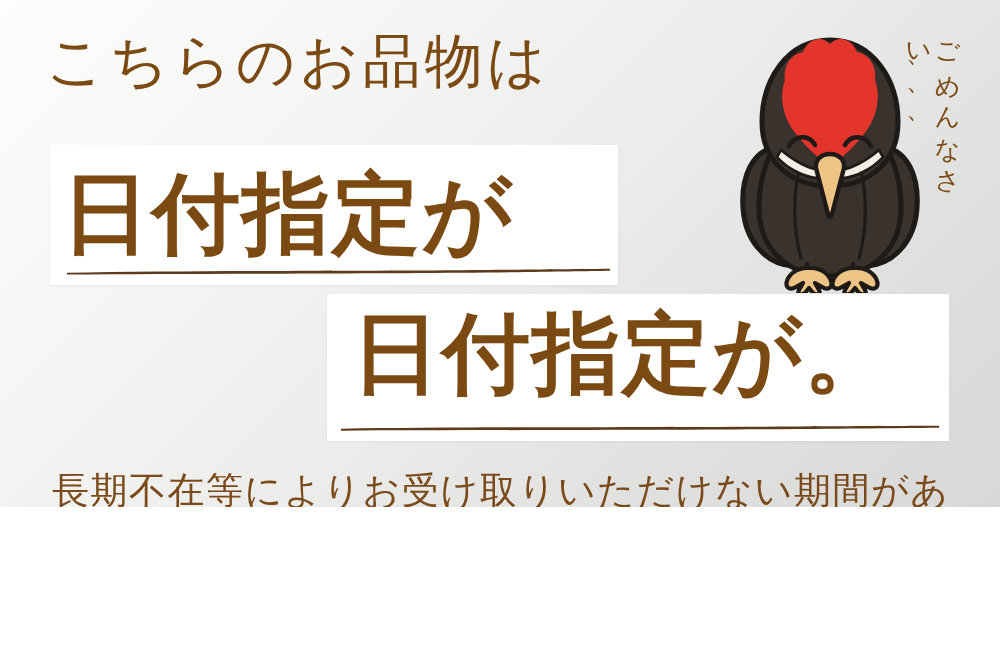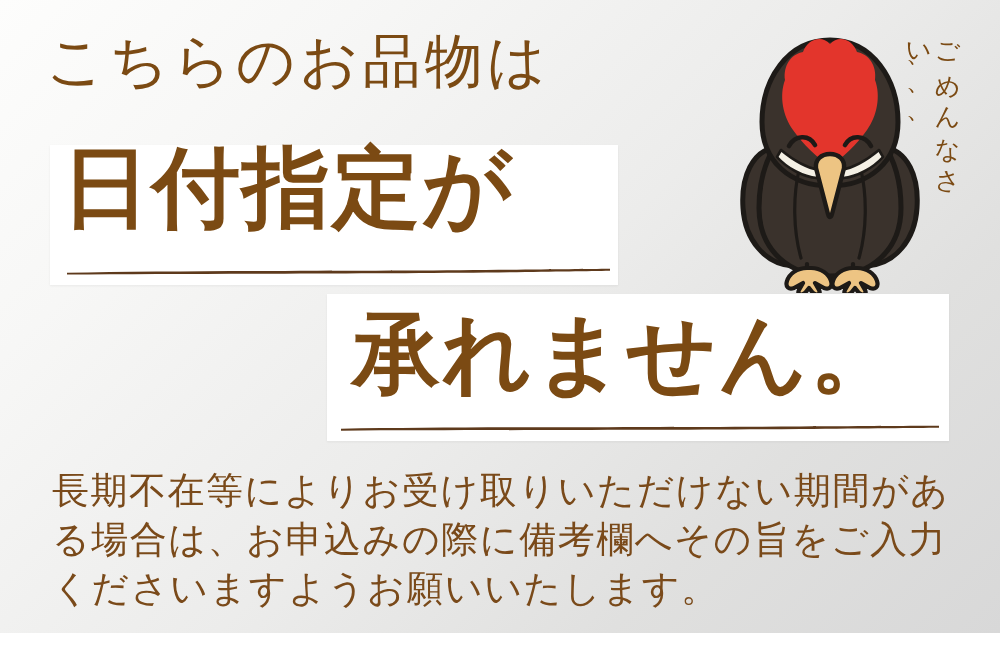--- a/index.html
+++ b/index.html
@@ -9,21 +9,21 @@
   body {
     width: 1000px;
     height: 666px;
     overflow: hidden;
     font-family: "DejaVu Sans", "Liberation Sans", sans-serif;
   }
 
   #banner {
     position: relative;
     width: 1000px;
-    height: 633px;
+    height: 507px;
     background: linear-gradient(135deg, #fdfdfc 0%, #f7f7f6 22%, #ececeb 52%, #e0e0df 76%, #d8d8d8 100%);
     overflow: hidden;
   }
 
   
   .headline-1 {
     position: absolute;
     left: 46px;
     top: 32px;
     font-size: 58px;
@@ -58,21 +58,21 @@
     color: #7b4a13;
     font-size: 88px;
     line-height: 1;
     font-weight: 700;
     white-space: nowrap;
     letter-spacing: 2px;
     font-family: "DejaVu Sans", "Liberation Sans", sans-serif;
   }
   .hl-text-1 {
     left: 62px;
-    top: 144px;
+    top: 170px;
   }
   .hl-text-2 {
     left: 352px;
     top: 310px;
   }
 
   
   .hl-underline {
     position: absolute;
     height: 7px;
@@ -139,21 +139,21 @@
 
   <div class="hl-band hl-band-1"></div>
   <div class="hl-text hl-text-1">日付指定が</div>
   <div class="hl-underline hl-underline-1">
     <svg viewBox="0 0 545 8" preserveAspectRatio="none">
       <path d="M1,5.4 C120,2.6 300,3.6 420,2.2 C480,1.5 520,1.1 544,0.8 L544,3.0 C520,3.5 480,4.2 420,5.1 C300,6.6 120,6.4 1,7.4 Z" fill="#5e3a1c"></path>
     </svg>
   </div>
 
   <div class="hl-band hl-band-2"></div>
-  <div class="hl-text hl-text-2">承れません。</div>
+  <div class="hl-text hl-text-2">日付指定が。</div>
   <div class="hl-underline hl-underline-2">
     <svg viewBox="0 0 600 8" preserveAspectRatio="none">
       <path d="M1,4.2 C140,1.9 330,2.6 460,1.7 C530,1.2 575,1.0 599,0.9 L599,3.1 C575,3.4 530,3.8 460,4.6 C330,5.9 140,5.6 1,6.5 Z" fill="#5e3a1c"></path>
     </svg>
   </div>
 
   <div class="body-copy">長期不在等によりお受け取りいただけない期間がある場合は、お申込みの際に備考欄へその旨をご入力くださいますようお願いいたします。</div>
 
   <div class="bird">
     <svg viewBox="0 0 190 275" xmlns="http://www.w3.org/2000/svg">

